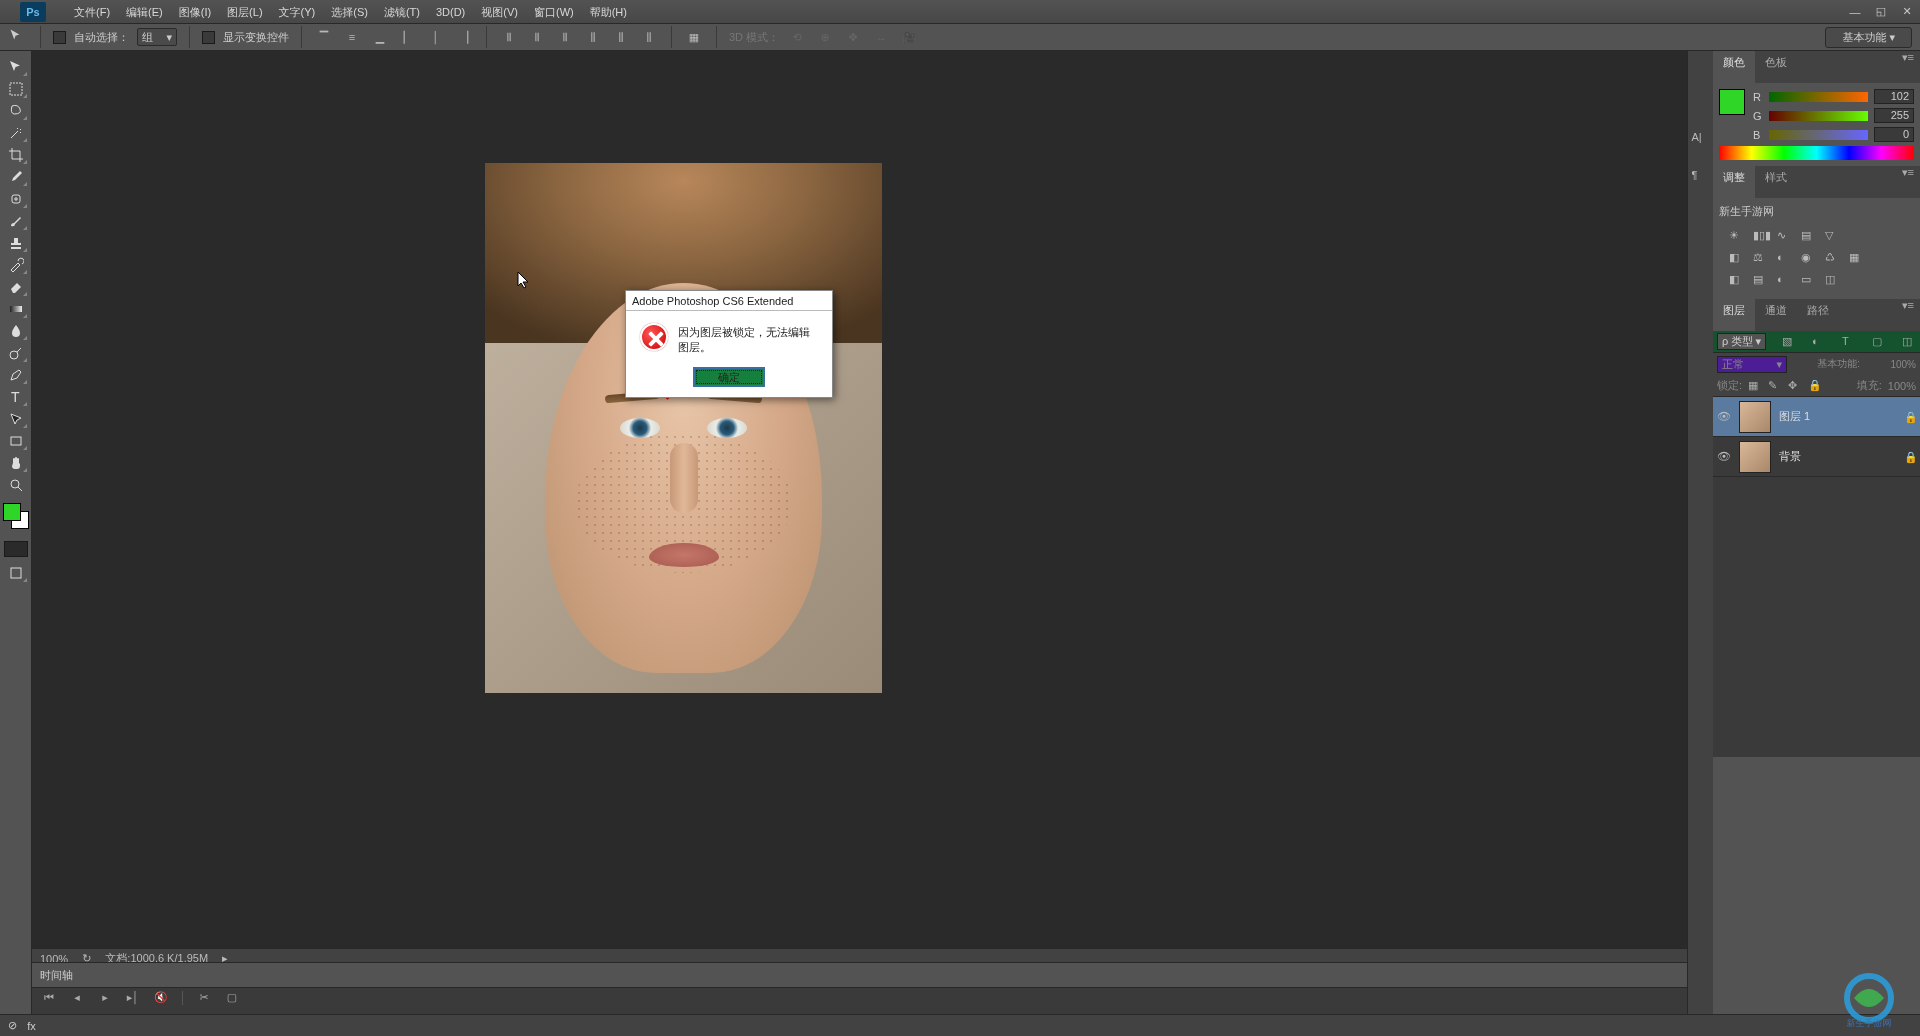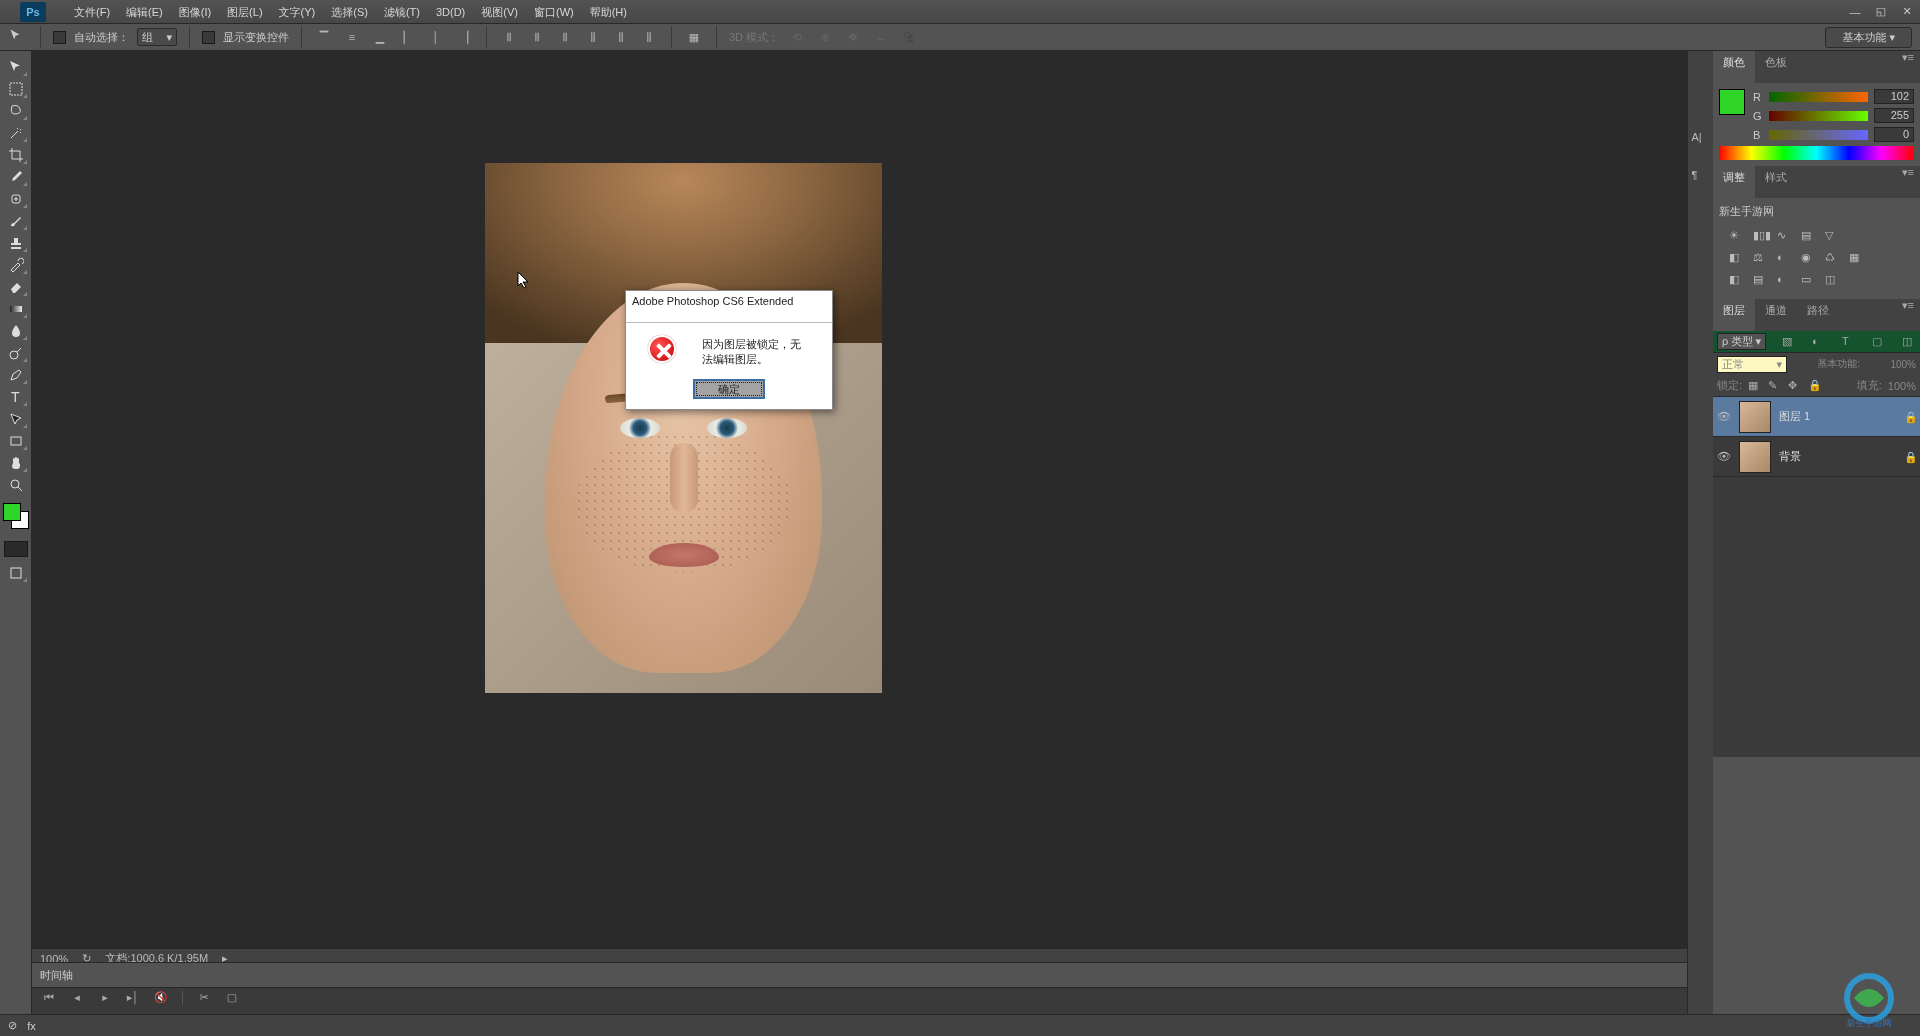--- a/index.html
+++ b/index.html
@@ -36,29 +36,29 @@
 .eye.l{top:255px;left:135px}
 .eye.r{top:255px;right:135px}
 .brow{position:absolute;width:55px;height:8px;background:linear-gradient(#6a4828,#8a6540);border-radius:4px}
 .brow.l{top:230px;left:120px;transform:rotate(-5deg)}
 .brow.r{top:230px;right:120px;transform:rotate(5deg)}
 .nose{position:absolute;top:280px;left:50%;transform:translateX(-50%);width:28px;height:70px;background:linear-gradient(90deg,#c89878 0%,#e0b898 50%,#c89878 100%);border-radius:14px}
 .lips{position:absolute;top:380px;left:50%;transform:translateX(-50%);width:70px;height:24px;background:radial-gradient(ellipse,#c47868 0%,#a85850 100%);border-radius:50%/60% 60% 40% 40%}
 .freckles{position:absolute;top:270px;left:90px;right:90px;height:140px;background-image:radial-gradient(circle,rgba(100,60,30,.4) 1px,transparent 1.5px);background-size:8px 8px;opacity:.6;border-radius:50%}
 .cursor-arrow{position:absolute;top:220px;left:485px;z-index:10}
 .dialog{position:absolute;left:593px;top:239px;width:208px;background:#ece9d8;border:1px solid #888;box-shadow:2px 2px 8px rgba(0,0,0,.5);z-index:20;font-family:Tahoma,sans-serif}
-.dialog-title{height:32px;background:#fff;border-bottom:1px solid #bbb;padding:0 6px;line-height:20px;color:#222;font-size:11px}
-.dialog-body{padding:12px 22px 8px;display:flex;gap:26px;background:#fff}
+.dialog-title{height:20px;background:#fff;border-bottom:1px solid #bbb;padding:0 6px;line-height:20px;color:#222;font-size:11px}
+.dialog-body{padding:12px 14px 8px;display:flex;gap:10px;background:#fff}
 .err-icon{width:28px;height:28px;border-radius:50%;background:radial-gradient(circle at 35% 35%,#f55,#c00);border:2px solid #fff;box-shadow:0 0 1px #800;position:relative;flex-shrink:0}
 .err-icon::before,.err-icon::after{content:'';position:absolute;top:12px;left:5px;width:18px;height:4px;background:#fff;border-radius:1px}
 .err-icon::before{transform:rotate(45deg)}
 .err-icon::after{transform:rotate(-45deg)}
 .dialog-msg{color:#222;font-size:11px;padding-top:2px}
 .dialog-btns{padding:4px 0 10px;display:flex;justify-content:center;background:#fff}
-.dialog-btn{width:72px;height:20px;background:#a3a3a3;border:2px solid #3a6ea5;color:#222;font-size:11px;cursor:pointer;outline:1px dotted #222;outline-offset:-4px}
+.dialog-btn{width:72px;height:20px;background:#15803d;border:2px solid #3a6ea5;color:#222;font-size:11px;cursor:pointer;outline:1px dotted #222;outline-offset:-4px}
 .red-arrow{position:absolute;left:620px;top:310px;z-index:15;transform:rotate(-40deg)}
 .statusbar-doc{position:absolute;bottom:46px;left:0;right:0;height:20px;background:#424242;border-top:1px solid #282828;display:flex;align-items:center;padding:0 8px;gap:14px;color:#bbb}
 .timeline-hdr{position:absolute;bottom:27px;left:0;right:0;height:19px;background:#535353;border-top:1px solid #282828;padding:12px 8px;color:#ccc;display:flex;align-items:center}
 .timeline-ctrls{position:absolute;bottom:7px;left:0;right:0;height:20px;background:#3a3a3a;border-top:1px solid #282828;display:flex;align-items:center;gap:14px;padding:0 10px}
 .tl-ico{width:14px;height:14px;display:flex;align-items:center;justify-content:center;color:#aaa}
 .timeline-body{position:absolute;bottom:-35px;left:0;right:0;height:42px;background:#3a3a3a;display:flex;align-items:center;justify-content:center}
 
 .panels{width:208px;background:#535353;border-left:1px solid #282828;display:flex;flex-direction:column;position:relative}
 .pstrip{position:absolute;left:-26px;top:0;width:26px;background:#424242;height:100%;border-left:1px solid #282828;display:flex;flex-direction:column;align-items:center;padding-top:80px;gap:20px}
 .pstrip-ico{width:18px;height:18px;color:#bbb}
@@ -73,21 +73,21 @@
 .slider-row .track{flex:1;height:10px}
 .slider-row .val{width:40px;height:15px;background:#3a3a3a;border:1px solid #222;text-align:right;padding-right:4px;color:#ccc}
 .spectrum{clear:both;height:14px;margin-top:4px;background:linear-gradient(90deg,red,#ff0,#0f0,#0ff,#00f,#f0f,red)}
 .adj-title{color:#ccc;margin-bottom:8px}
 .adj-icons{display:flex;flex-wrap:wrap;gap:6px;padding:2px 10px}
 .adj-ico{width:18px;height:18px;color:#bbb}
 .layer-ops{height:22px;display:flex;align-items:center;gap:16px;padding:0 4px;background:#14532d;border-bottom:1px solid #282828}
 .layer-ops .sel{flex:1;background:#535353;border:1px solid #222;height:17px;padding:0 4px;display:flex;align-items:center;justify-content:space-between;color:#ccc}
 .lico{width:14px;height:14px;color:#aaa}
 .layer-blend{height:22px;display:flex;align-items:center;gap:6px;padding:0 4px;background:#424242}
-.layer-blend .sel{width:70px;background:#fef9c3;border:1px solid #222;height:17px;padding:0 4px;display:flex;align-items:center;justify-content:space-between;color:#888}
+.layer-blend .sel{width:70px;background:#4c1d95;border:1px solid #222;height:17px;padding:0 4px;display:flex;align-items:center;justify-content:space-between;color:#888}
 .layer-blend .txt{color:#888;font-size:10px;margin-left:auto}
 .layer-lock{height:22px;display:flex;align-items:center;gap:6px;padding:0 4px;background:#424242;color:#888;border-bottom:1px solid #282828}
 .layer-list{background:#3a3a3a;min-height:360px}
 .layer-row{height:40px;display:flex;align-items:center;border-bottom:1px solid #2a2a2a;padding:0 4px;gap:8px}
 .layer-row.sel{background:#5a7aa0}
 .eye-ico{width:14px;height:14px;color:#bbb}
 .thumb{width:32px;height:32px;background:linear-gradient(135deg,#d8b898,#a88868);border:1px solid #222}
 .layer-name{flex:1;color:#ddd}
 .lock-ico{width:12px;height:12px;color:#aaa}
 .fstatus{position:absolute;bottom:0;left:0;right:0;height:22px;background:#424242;border-top:1px solid #282828;display:flex;align-items:center;padding:0 8px;gap:10px}

